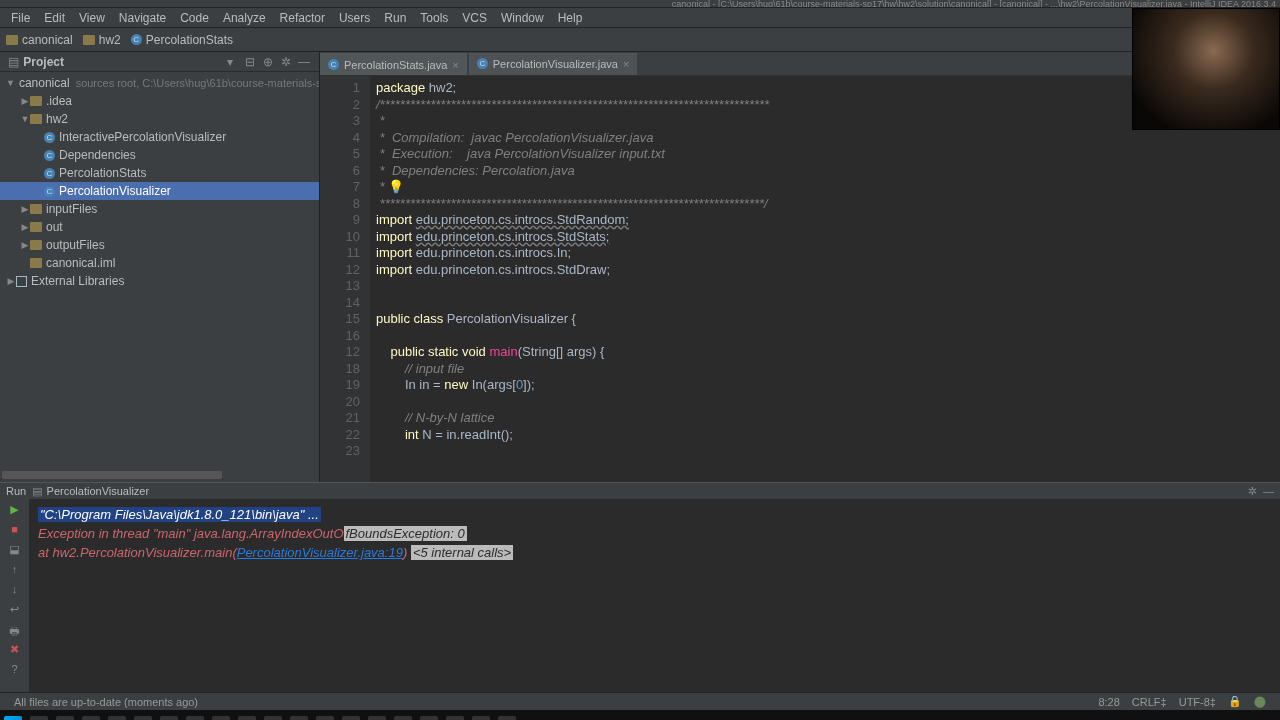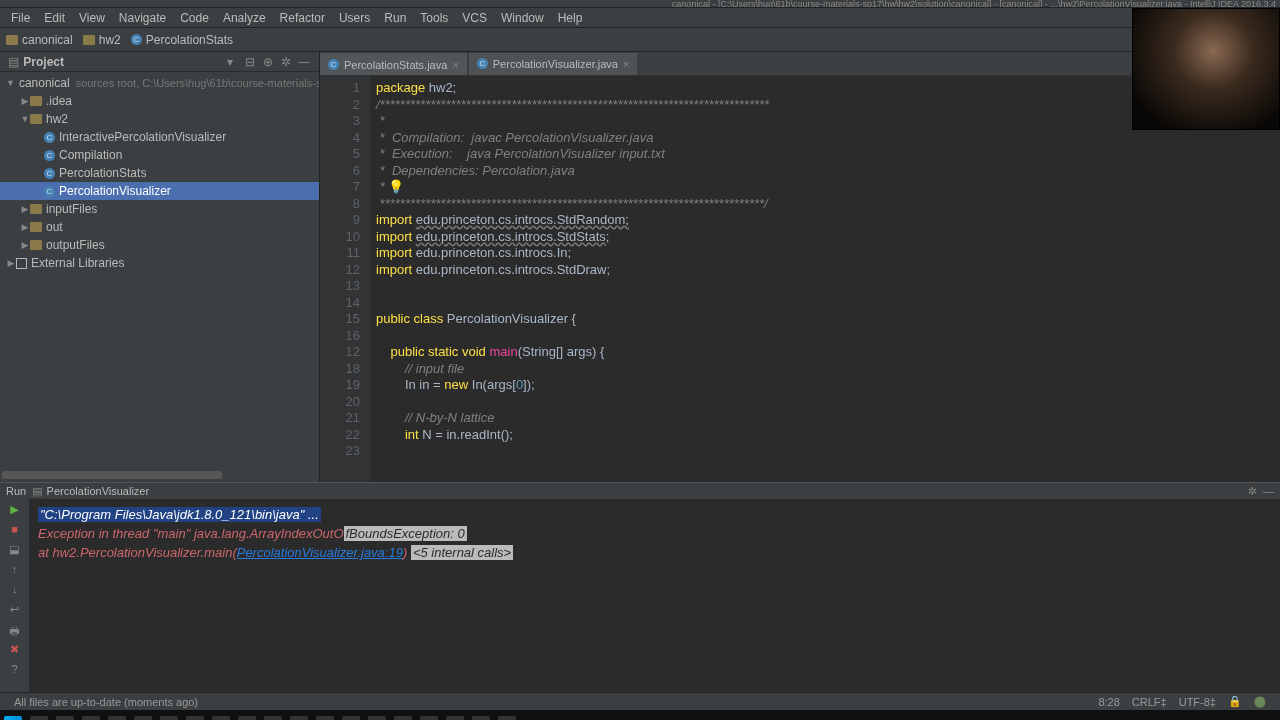--- a/index.html
+++ b/index.html
@@ -30,21 +30,21 @@
 .editor-area { flex:1; display:flex; flex-direction:column; background:#2b2b2b; }
 .tabs { height:24px; background:#3c3f41; display:flex; align-items:flex-end; border-bottom:1px solid #323232; }
 .tab { height:22px; display:flex; align-items:center; padding:0 8px; background:#515658; margin-right:2px; border-top:1px solid #555; font-size:11px; color:#bbb; gap:5px; }
 .tab.act { background:#4e5254; border-bottom:2px solid #4e5254; }
 .tab .x { color:#888; font-size:11px; }
 .code { flex:1; display:flex; font-family:"Consolas","Courier New",monospace; font-size:13px; line-height:16.5px; overflow:hidden; }
 .gutter { width:50px; background:#313335; color:#606366; text-align:right; padding:4px 10px 4px 4px; }
 .gutter div { height:16.5px; }
 .src { flex:1; padding:4px 6px; white-space:pre; color:#a9b7c6; position:relative; }
 .src .ln { height:16.5px; }
-.kw { color:#fde047; }
+.kw { color:#fef9c3; }
 .cm { color:#808080; font-style:italic; }
 .cl { color:#a9b7c6; }
 .fn { color:#ec4899; }
 .wavy { text-decoration:underline wavy #808080; }
 .run-panel { height:210px; background:#2b2b2b; border-top:1px solid #555; display:flex; flex-direction:column; }
 .run-head { height:16px; background:#3c3f41; display:flex; align-items:center; padding:0 6px; font-size:11px; color:#bbb; }
 .run-head .sp { flex:1; }
 .run-body { flex:1; display:flex; }
 .run-gutter { width:30px; background:#3c3f41; border-right:1px solid #2b2b2b; display:flex; flex-direction:column; align-items:center; padding-top:4px; gap:6px; }
 .run-gutter div { width:14px; height:14px; font-size:11px; color:#888; text-align:center; cursor:default; }
@@ -138,21 +138,21 @@
           <span class="lbl">hw2</span>
         </div>
         <div class="tree-row ind2">
           <span class="arrow"></span>
           <span class="class-ic">C</span>
           <span class="lbl">InteractivePercolationVisualizer</span>
         </div>
         <div class="tree-row ind2">
           <span class="arrow"></span>
           <span class="class-ic">C</span>
-          <span class="lbl">Compilation</span>
+          <span class="lbl">Dependencies</span>
         </div>
         <div class="tree-row ind2">
           <span class="arrow"></span>
           <span class="class-ic">C</span>
           <span class="lbl">PercolationStats</span>
         </div>
         <div class="tree-row ind2 sel">
           <span class="arrow"></span>
           <span class="class-ic">C</span>
           <span class="lbl">PercolationVisualizer</span>
@@ -164,20 +164,25 @@
         </div>
         <div class="tree-row ind1">
           <span class="arrow">▶</span>
           <span class="folder-ic"></span>
           <span class="lbl">out</span>
         </div>
         <div class="tree-row ind1">
           <span class="arrow">▶</span>
           <span class="folder-ic"></span>
           <span class="lbl">outputFiles</span>
+        </div>
+        <div class="tree-row ind1">
+          <span class="arrow"></span>
+          <span class="folder-ic"></span>
+          <span class="lbl">canonical.iml</span>
         </div>
         <div class="tree-row ind0">
           <span class="arrow">▶</span>
           <span class="lib-ic"></span>
           <span class="lbl">External Libraries</span>
         </div>
       </div>
     <div class="scrollbar-h">
         <div class="thumb"></div>
       </div>

